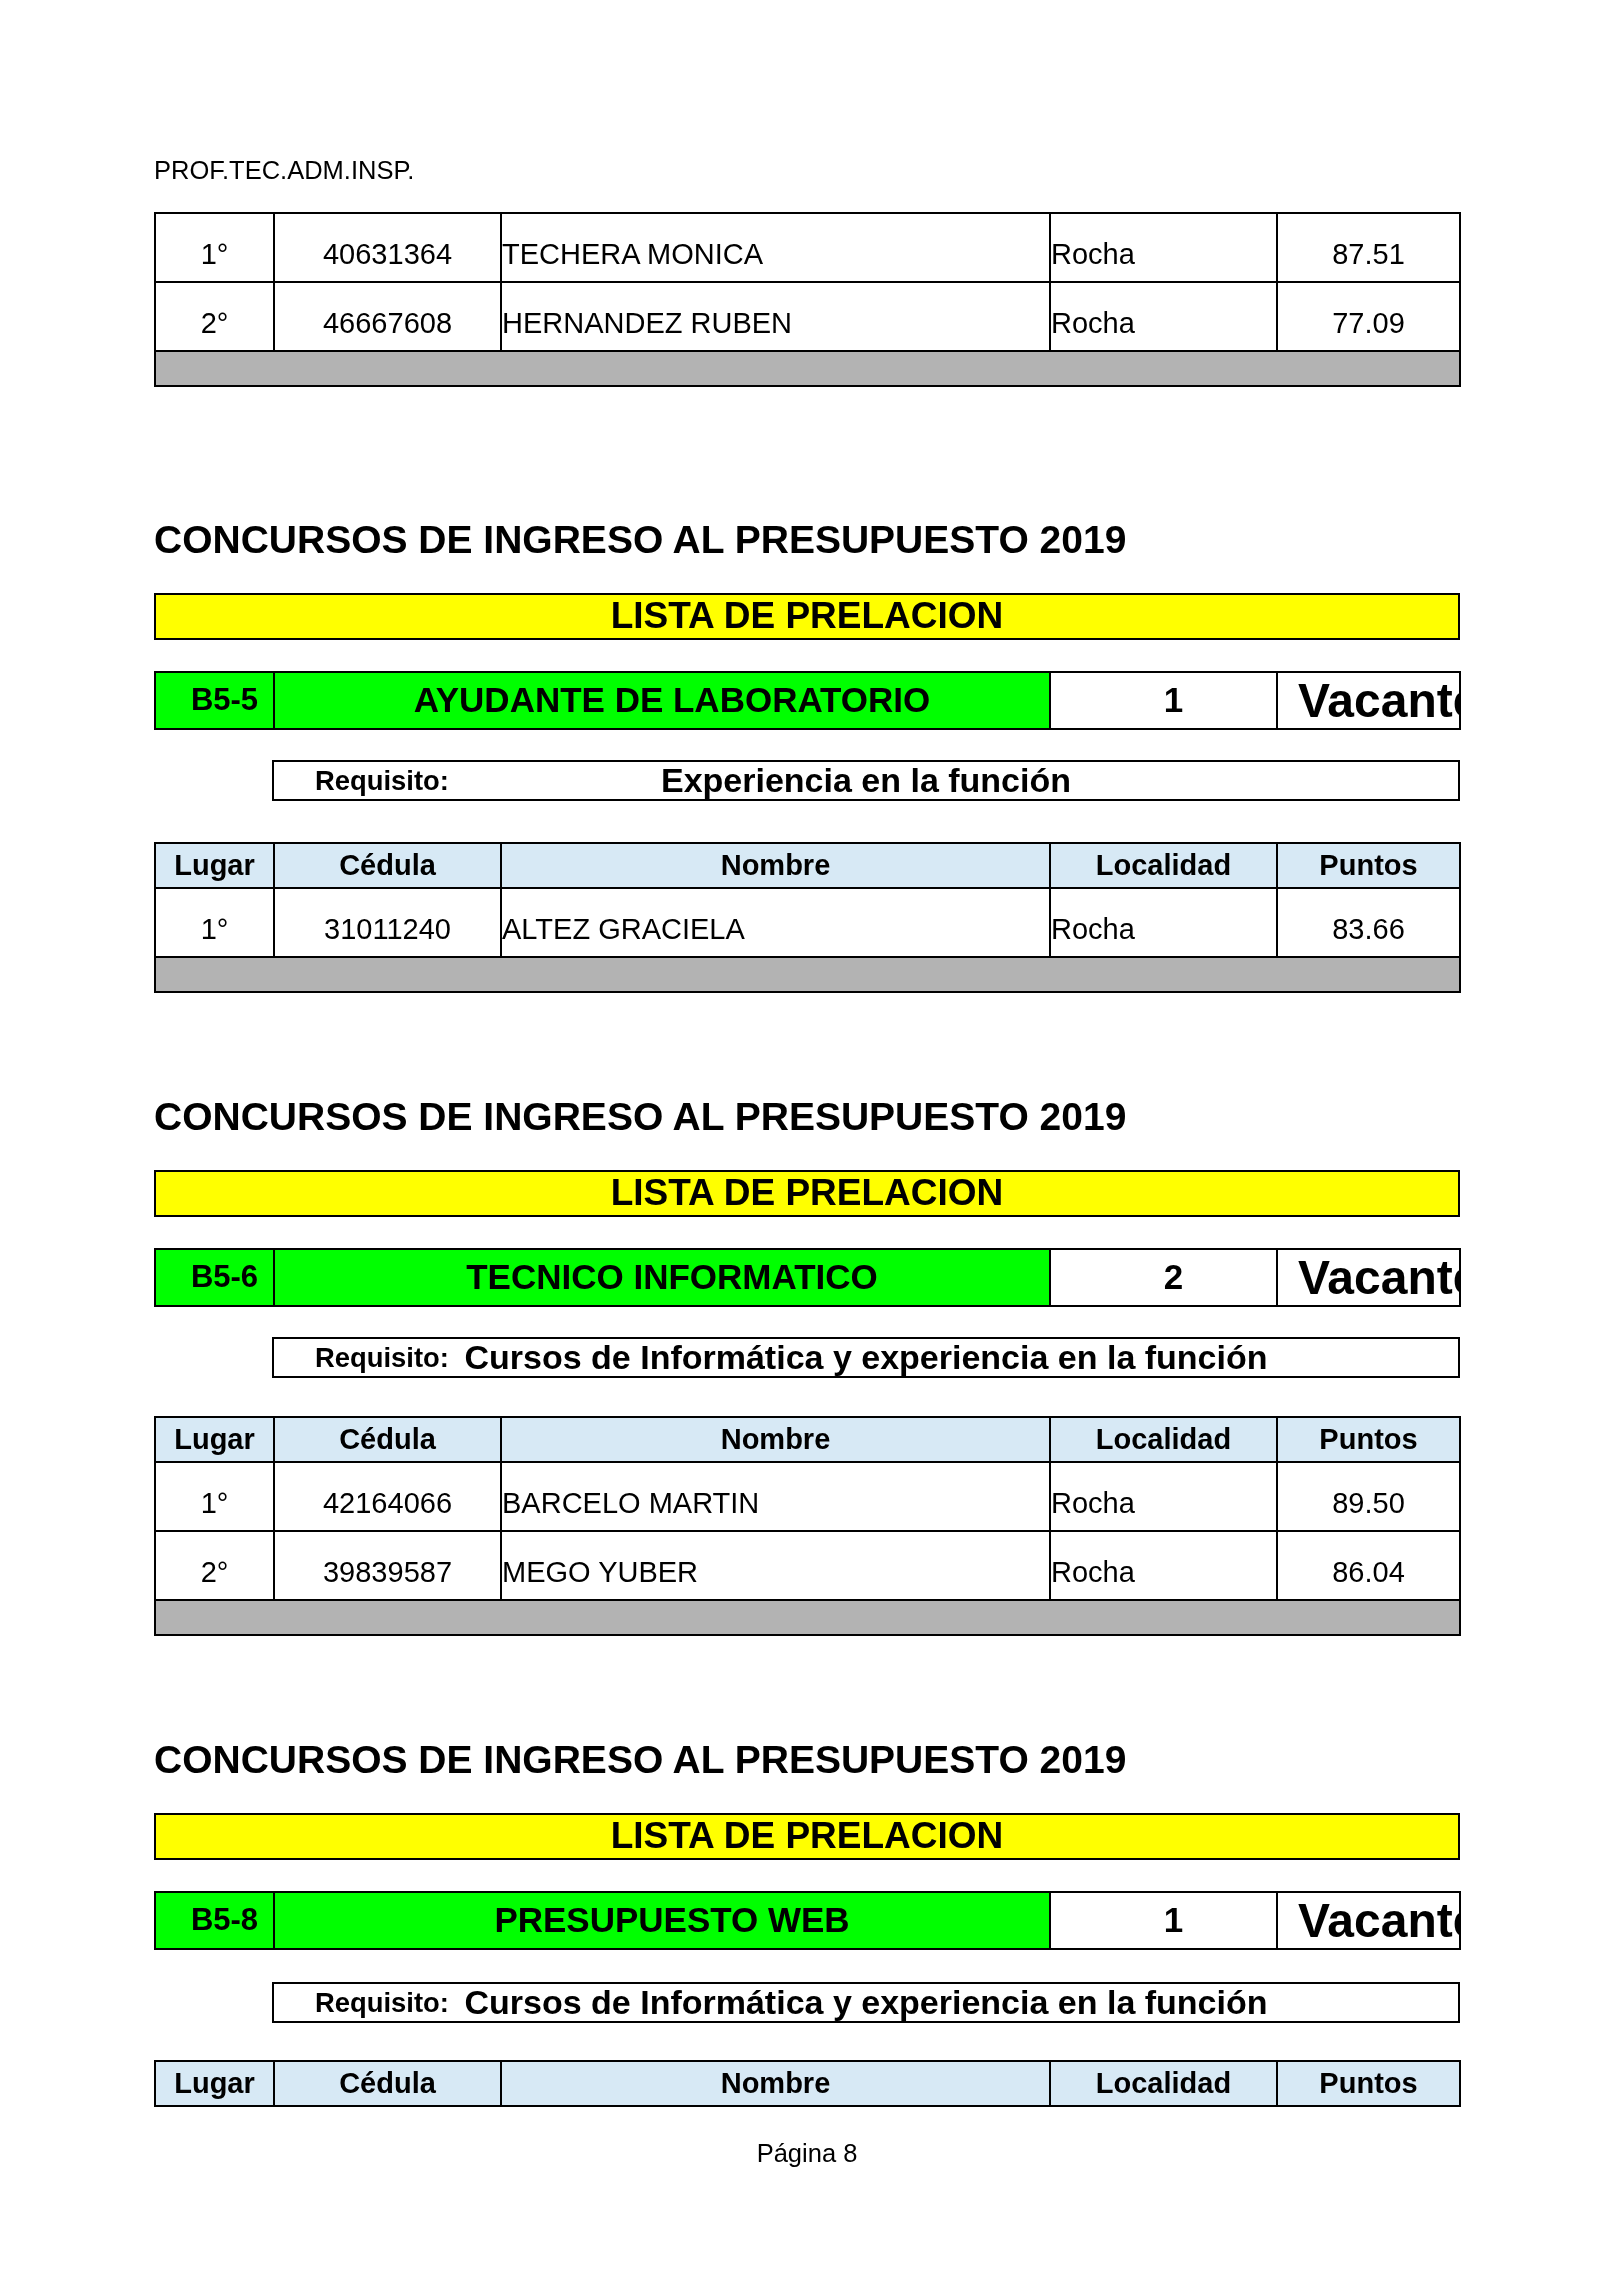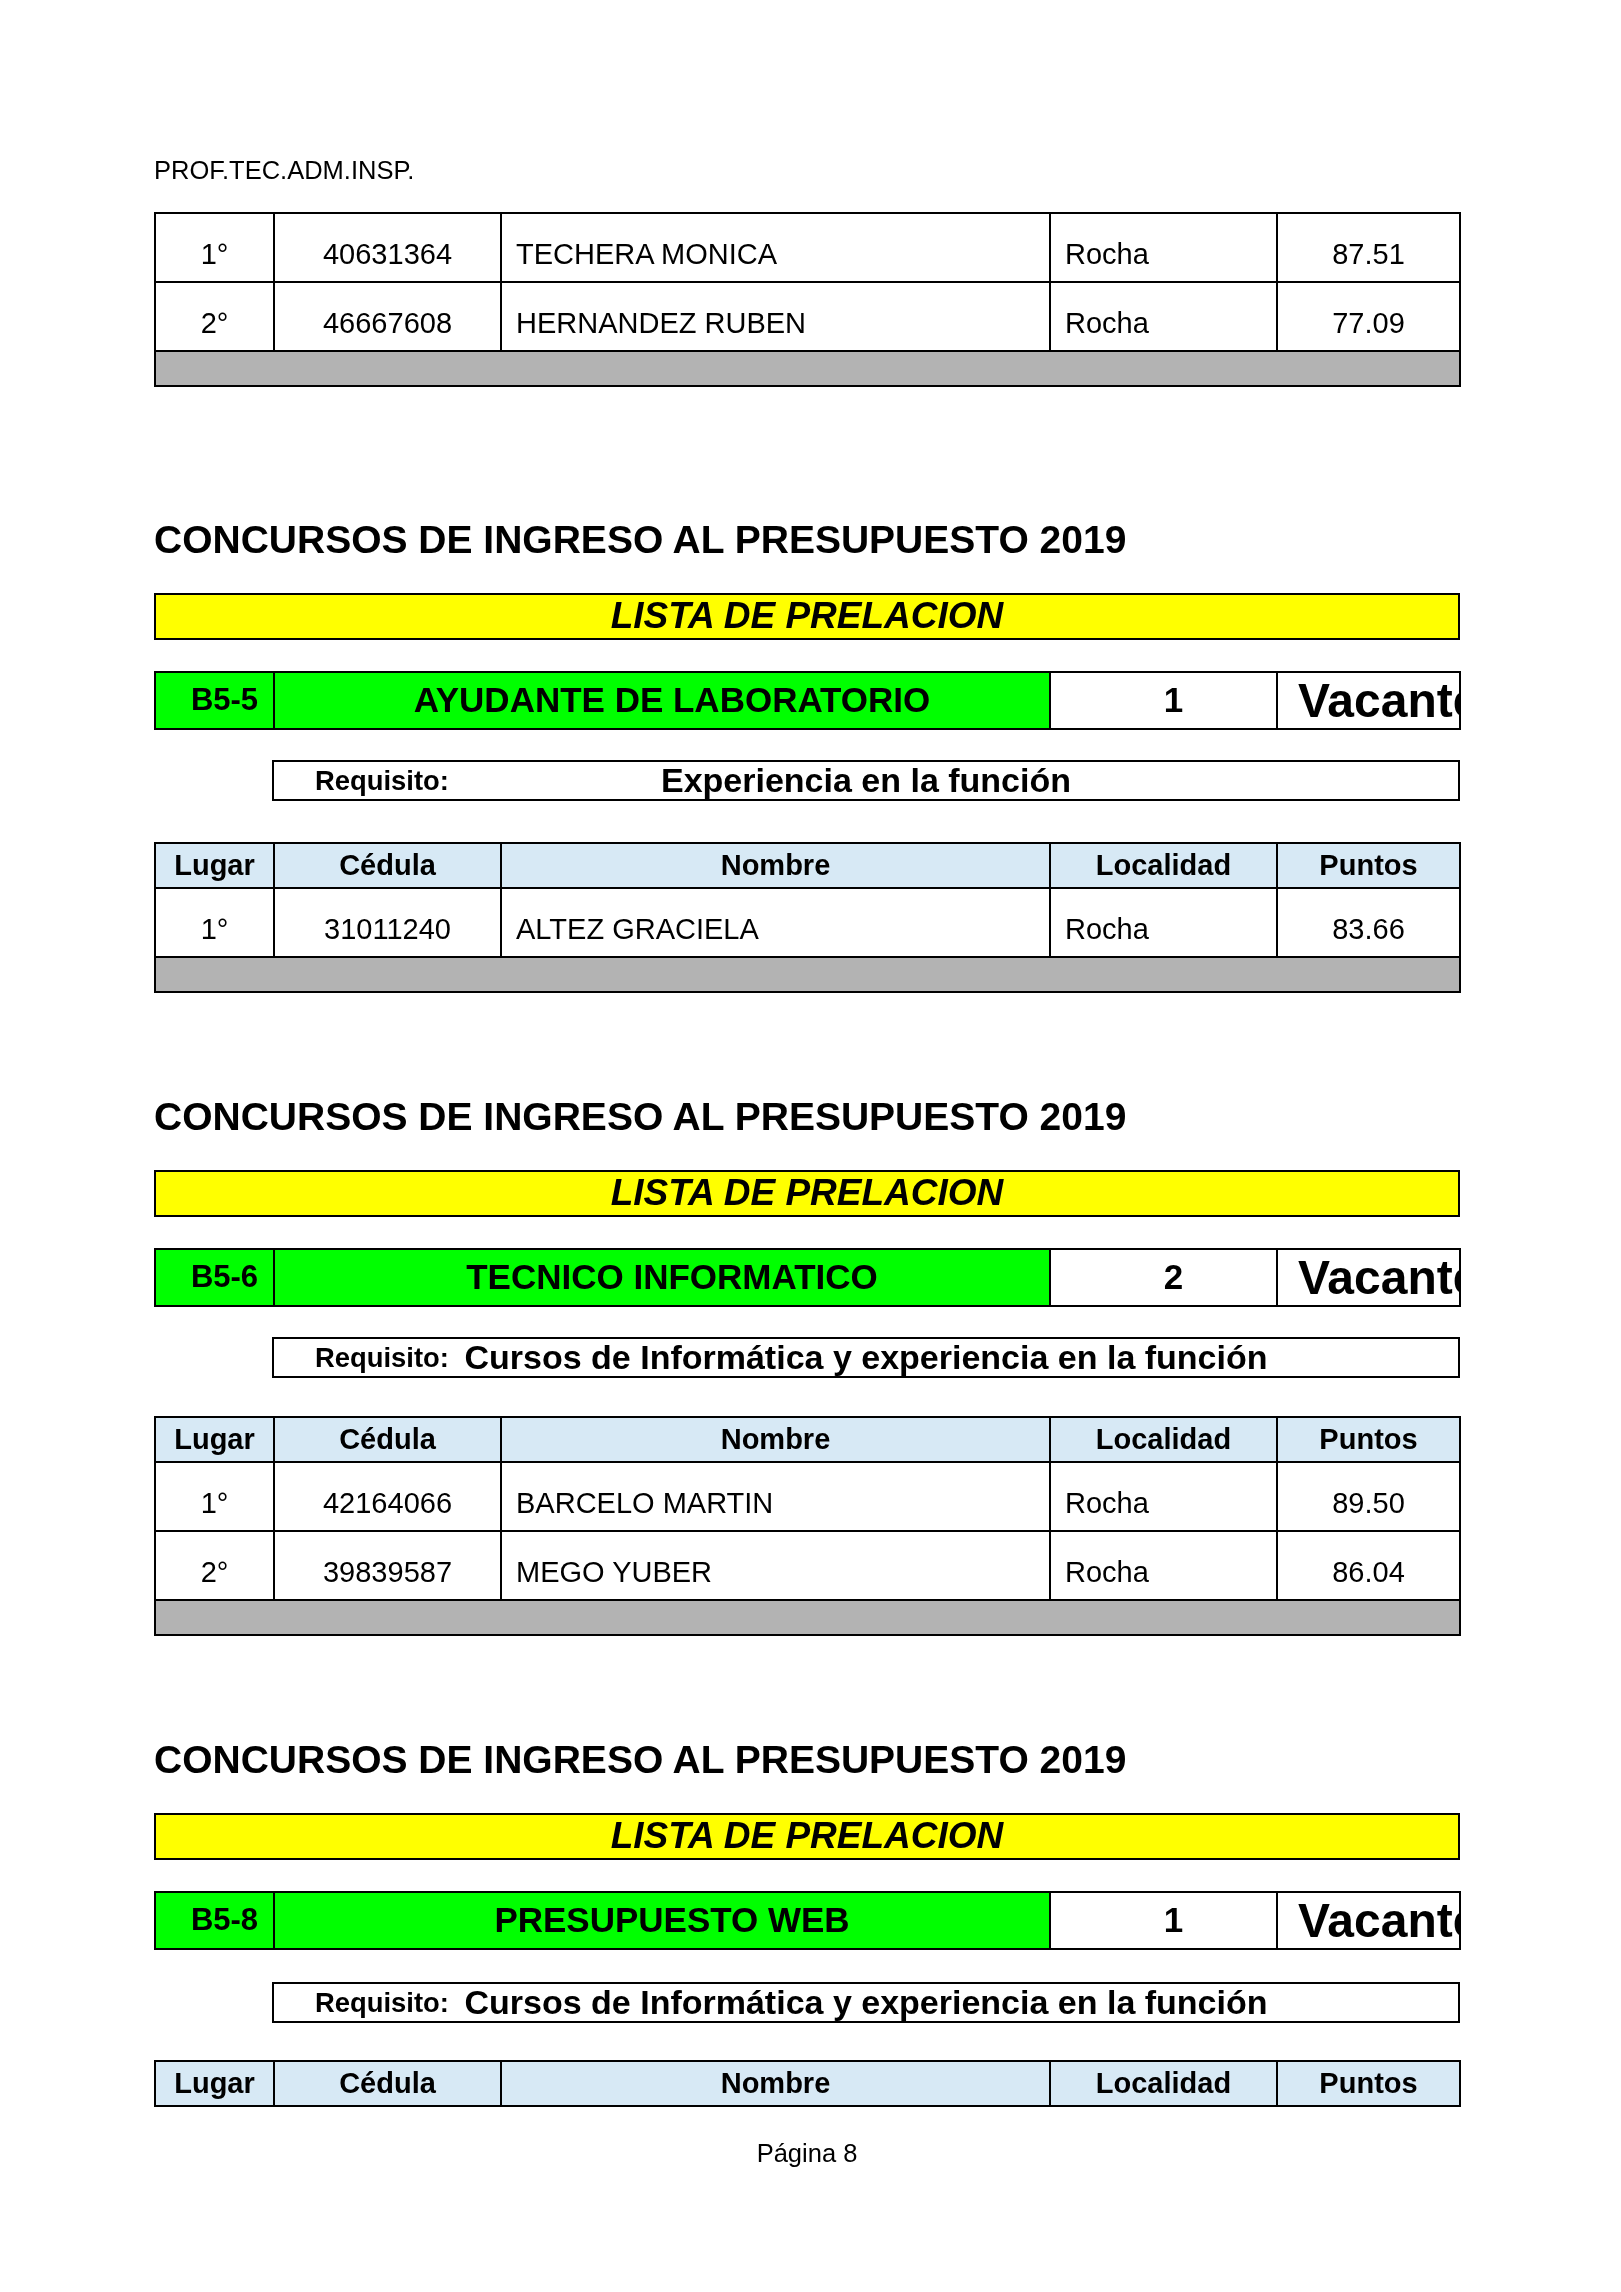--- a/index.html
+++ b/index.html
@@ -20,29 +20,29 @@
   table.results{border-collapse:collapse;table-layout:fixed;width:1306px;}
   table.results td{border:2px solid #000;overflow:hidden;white-space:nowrap;font-size:29px;}
   col.c-lugar{width:119px;}
   col.c-cedula{width:227px;}
   col.c-nombre{width:549px;}
   col.c-localidad{width:227px;}
   col.c-puntos{width:183px;}
   tr.hdr td{background:var(--blue);font-weight:bold;text-align:center;height:45px;vertical-align:middle;}
   tr.row td{height:69px;vertical-align:bottom;padding-bottom:9.8px;}
   tr.row td.c{text-align:center;}
-  tr.row td.l{text-align:left;padding-left:14px;}
+  tr.row td.l{text-align:left;padding-left:0;}
   tr.sep td{background:var(--gray);height:35px;border-top:none;}
 
   .section-title{margin-top:102px;text-align:left;font-weight:bold;font-size:39px;line-height:43px;}
   .mt-table1{margin-top:25.5px;}
   .mt-title1{margin-top:131px;}
 
   .banner{margin-top:32px;width:1306px;height:47px;background:var(--yellow);border:2px solid #000;
-          display:flex;align-items:center;justify-content:center;font-weight:bold;font-size:37px;font-style:italic;}
+          display:flex;align-items:center;justify-content:center;font-weight:bold;font-size:37px;}
 
   table.b5{border-collapse:collapse;table-layout:fixed;width:1306px;margin-top:31px;}
   table.b5 td{border:2px solid #000;height:47px;vertical-align:middle;text-align:center;
               font-weight:bold;overflow:hidden;white-space:nowrap;padding-left:20px;}
   col.b5-code{width:119px;}
   col.b5-pos{width:776px;}
   col.b5-count{width:227px;}
   col.b5-label{width:183px;}
   td.cell-green{background:var(--green);}
   td.b5-code-cell{font-size:31px;}

